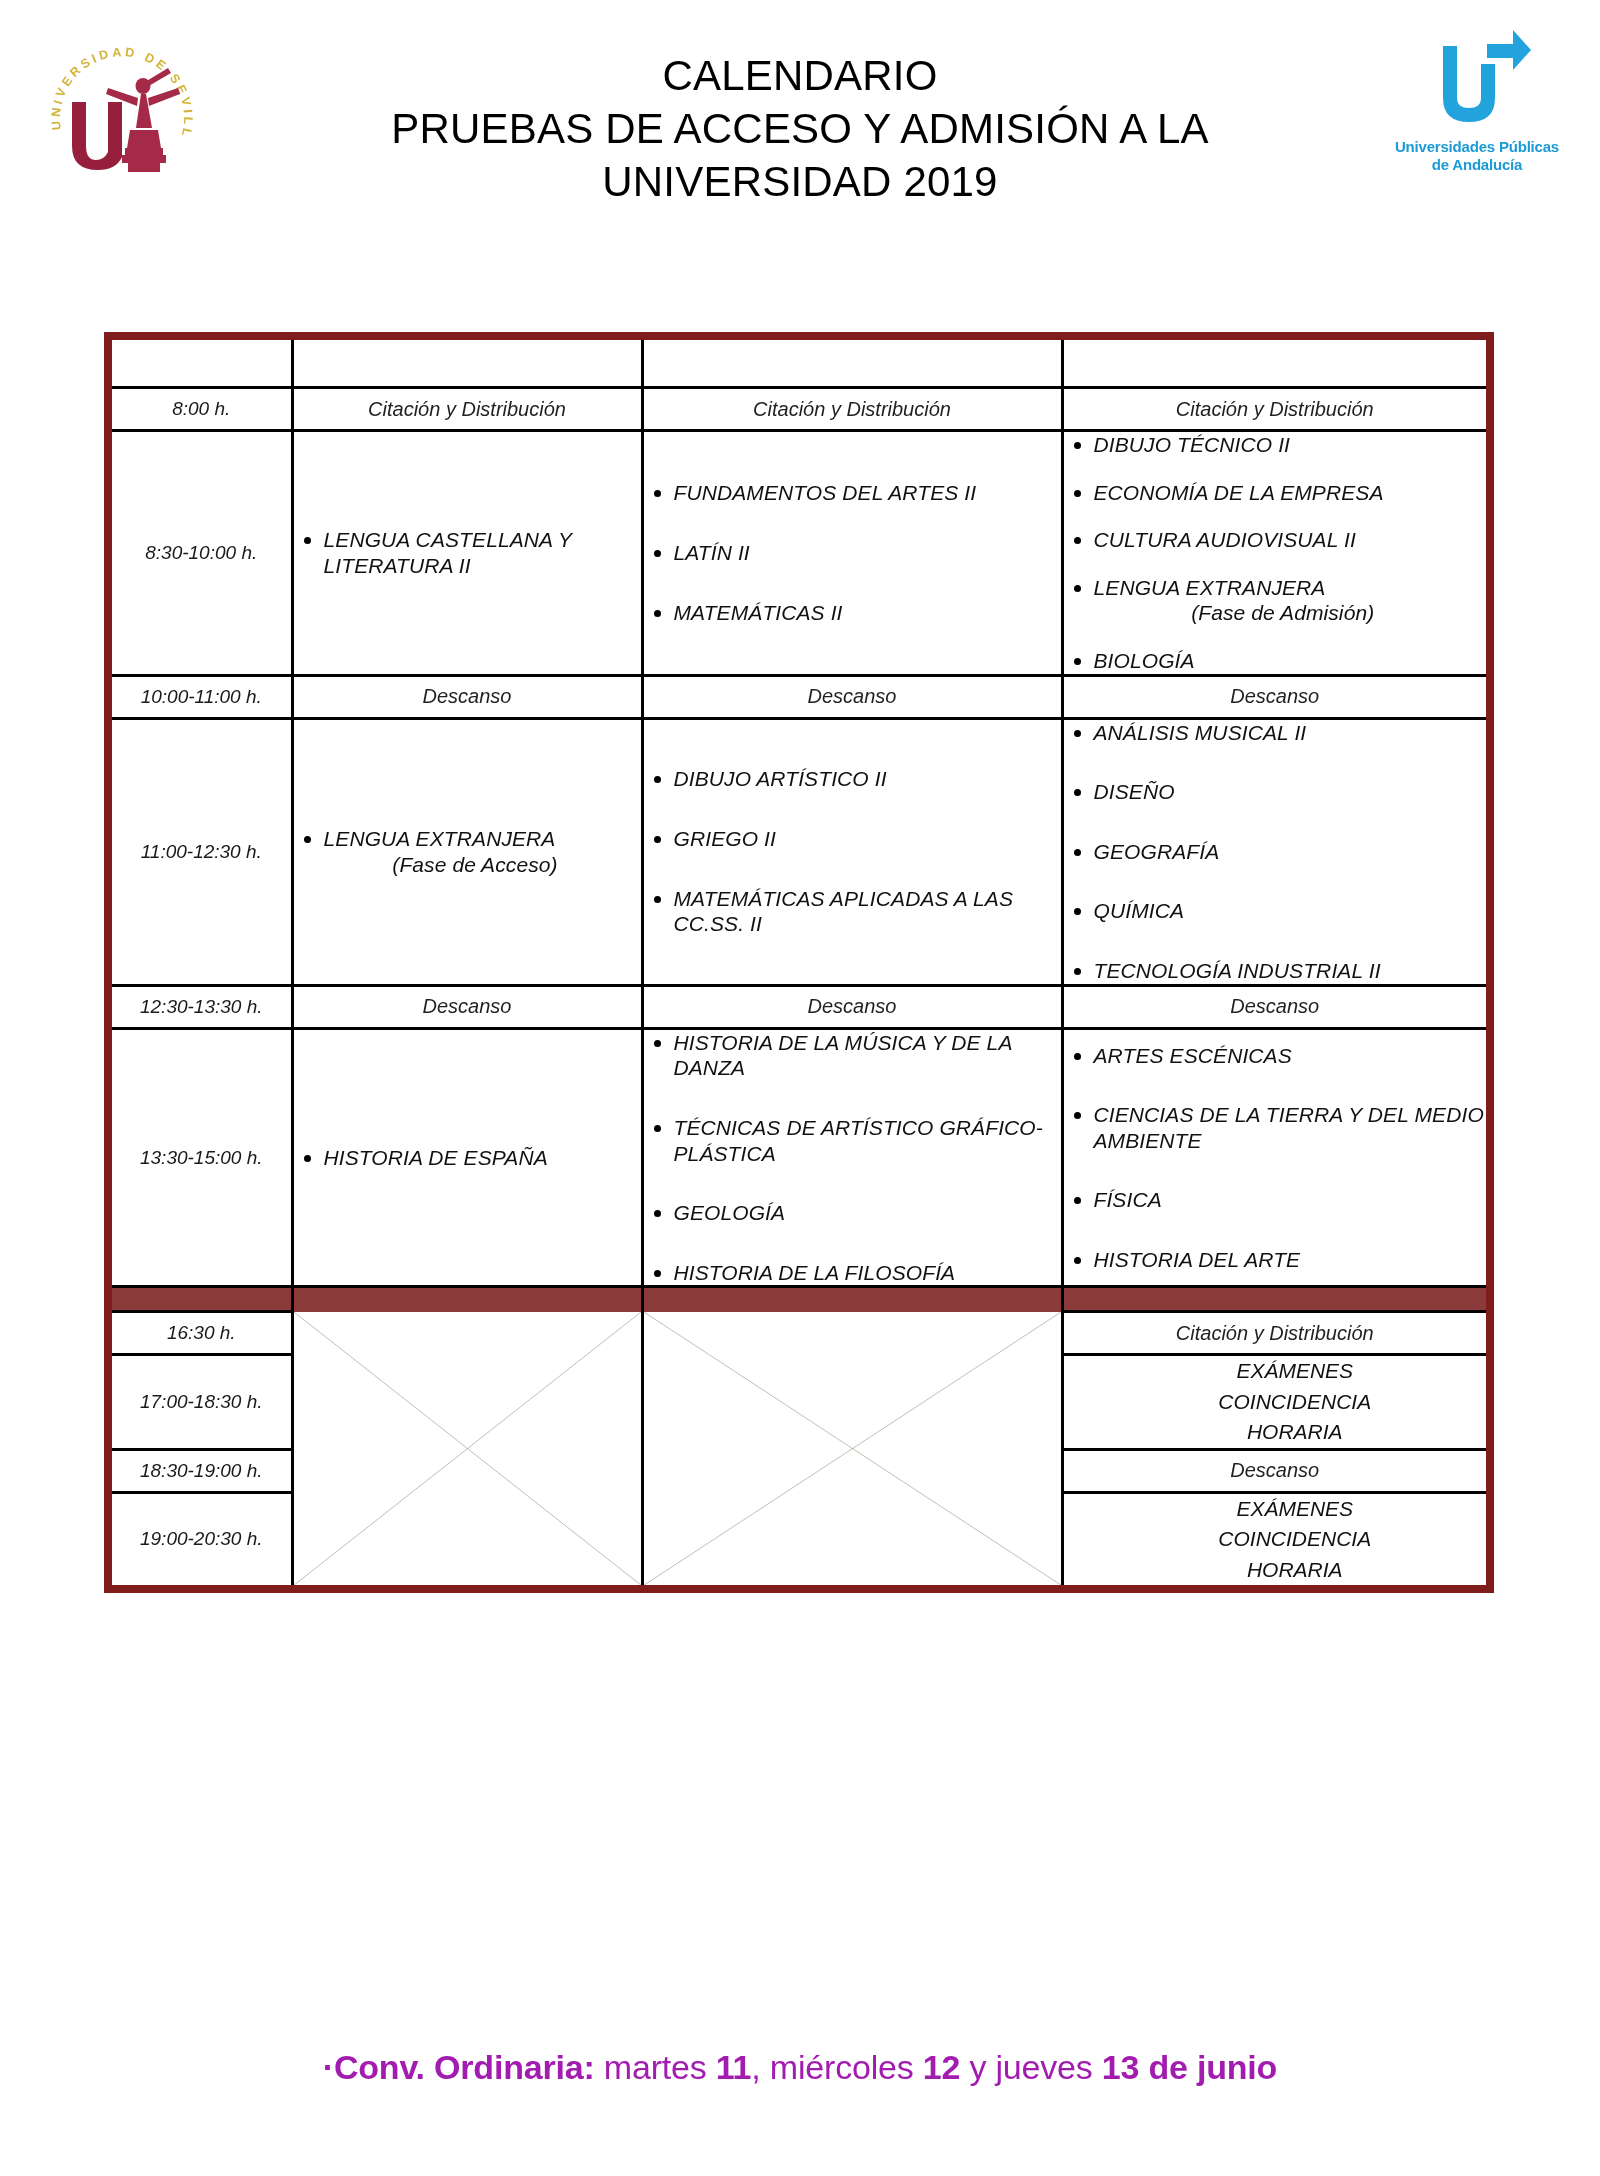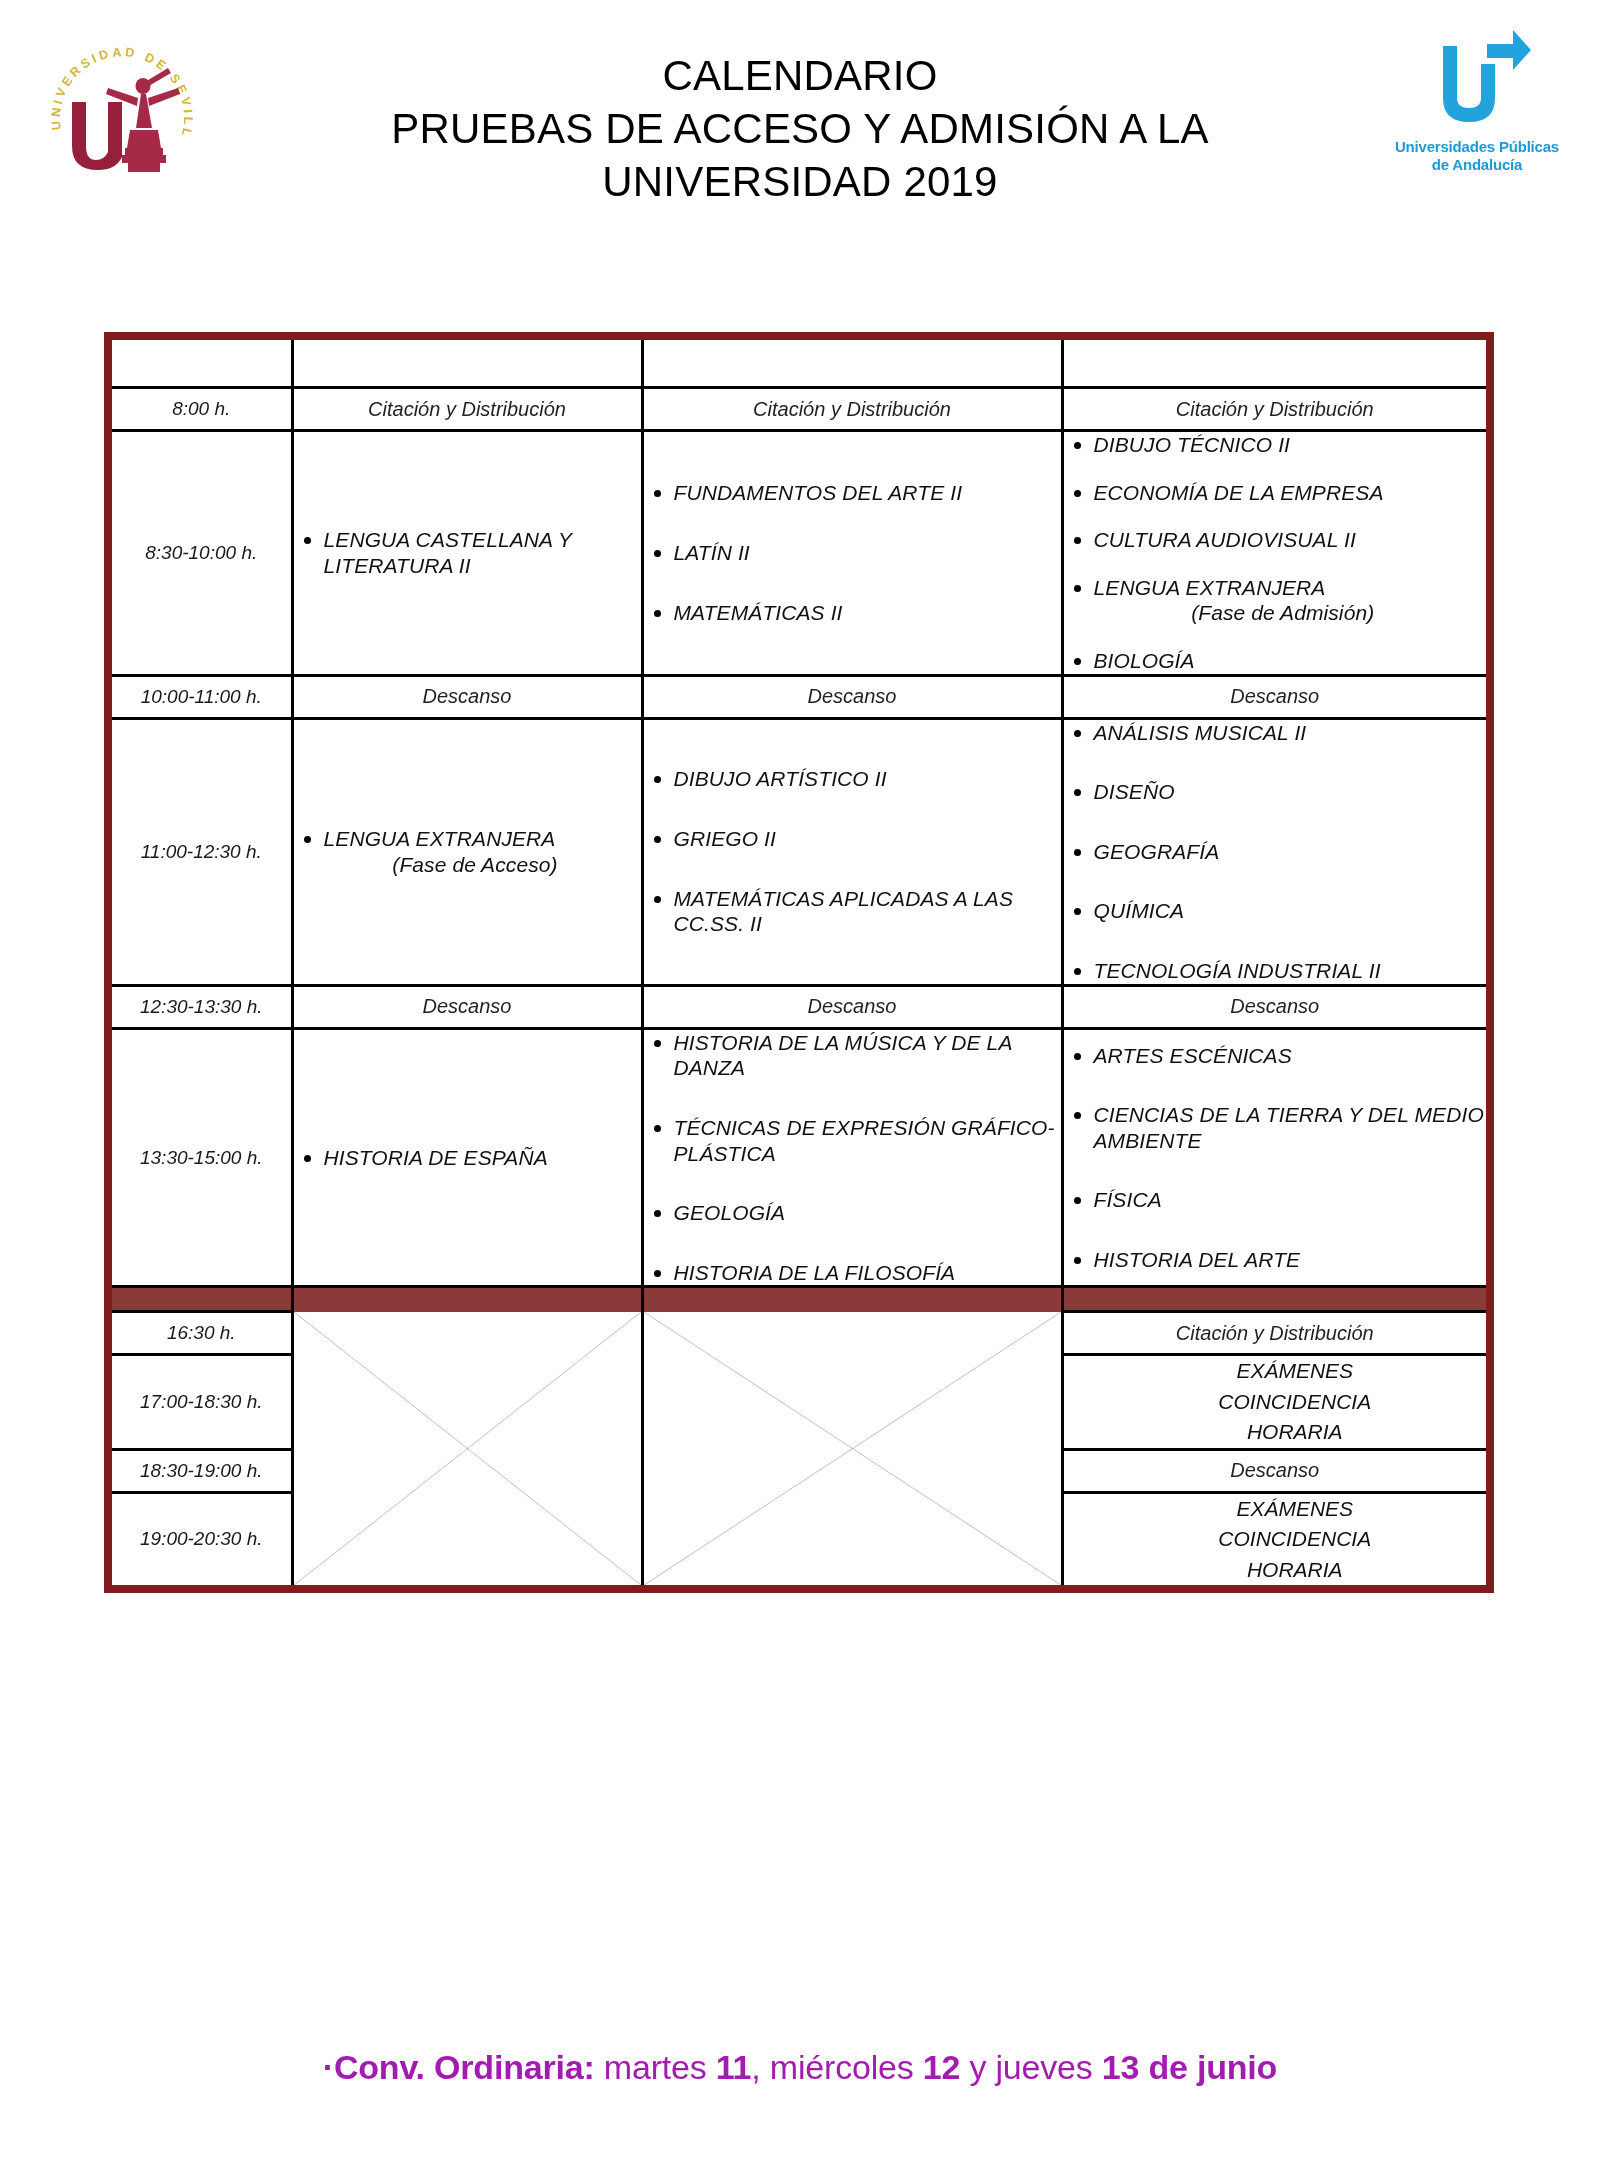--- a/index.html
+++ b/index.html
@@ -276,21 +276,21 @@
 
       <tr>
         <td class="hora">8:30-10:00 h.</td>
         <td class="subj">
           <ul class="subjects">
             <li><span>LENGUA CASTELLANA Y LITERATURA II</span></li>
           </ul>
         </td>
         <td class="subj">
           <ul class="subjects loose">
-            <li><span>FUNDAMENTOS DEL ARTE II</span></li>
+            <li><span>FUNDAMENTOS DEL ARTES II</span></li>
             <li><span>LATÍN II</span></li>
             <li><span>MATEMÁTICAS II</span></li>
           </ul>
         </td>
         <td class="subj">
           <ul class="subjects tight">
             <li><span>DIBUJO TÉCNICO II</span></li>
             <li><span>ECONOMÍA DE LA EMPRESA</span></li>
             <li><span>CULTURA AUDIOVISUAL II</span></li>
             <li>
@@ -347,21 +347,21 @@
       <tr>
         <td class="hora">13:30-15:00 h.</td>
         <td class="subj">
           <ul class="subjects">
             <li><span>HISTORIA DE ESPAÑA</span></li>
           </ul>
         </td>
         <td class="subj">
           <ul class="subjects loose">
             <li><span>HISTORIA DE LA MÚSICA Y DE LA DANZA</span></li>
-            <li><span>TÉCNICAS DE EXPRESIÓN GRÁFICO-PLÁSTICA</span></li>
+            <li><span>TÉCNICAS DE ARTÍSTICO GRÁFICO-PLÁSTICA</span></li>
             <li><span>GEOLOGÍA</span></li>
             <li><span>HISTORIA DE LA FILOSOFÍA</span></li>
           </ul>
         </td>
         <td class="subj">
           <ul class="subjects loose">
             <li><span>ARTES ESCÉNICAS</span></li>
             <li><span>CIENCIAS DE LA TIERRA Y DEL MEDIO AMBIENTE</span></li>
             <li><span>FÍSICA</span></li>
             <li><span>HISTORIA DEL ARTE</span></li>

